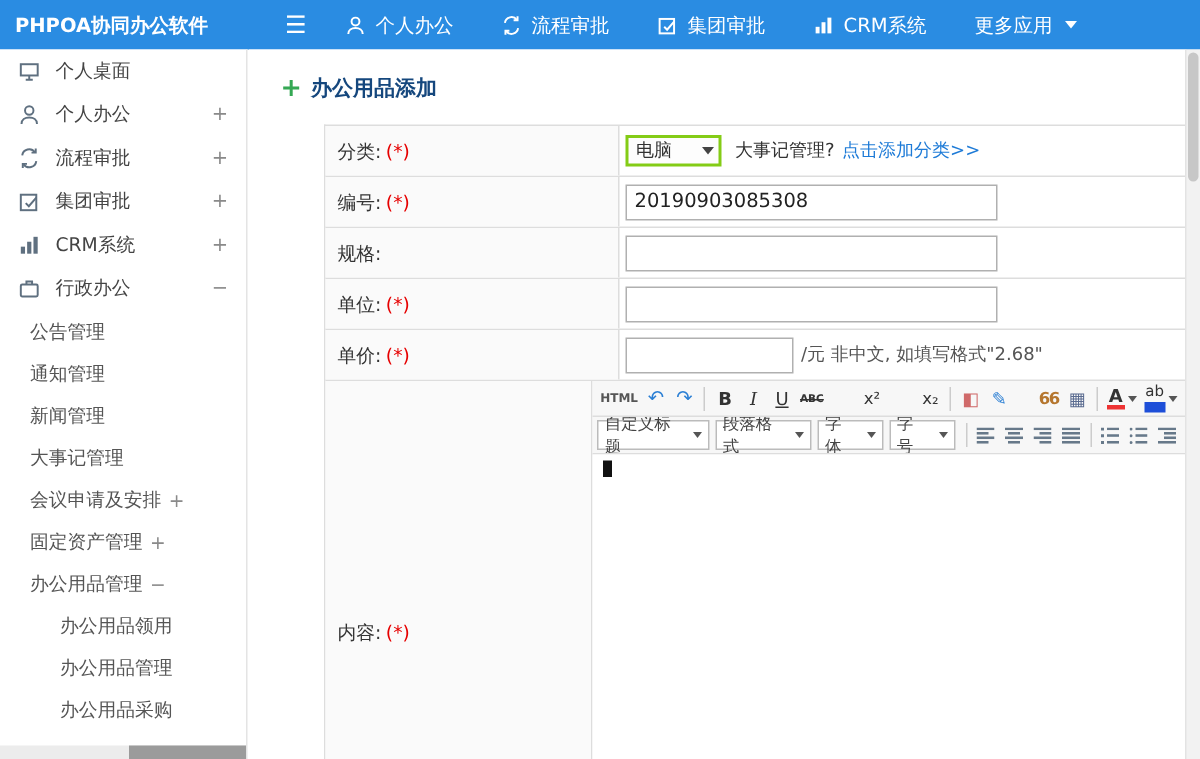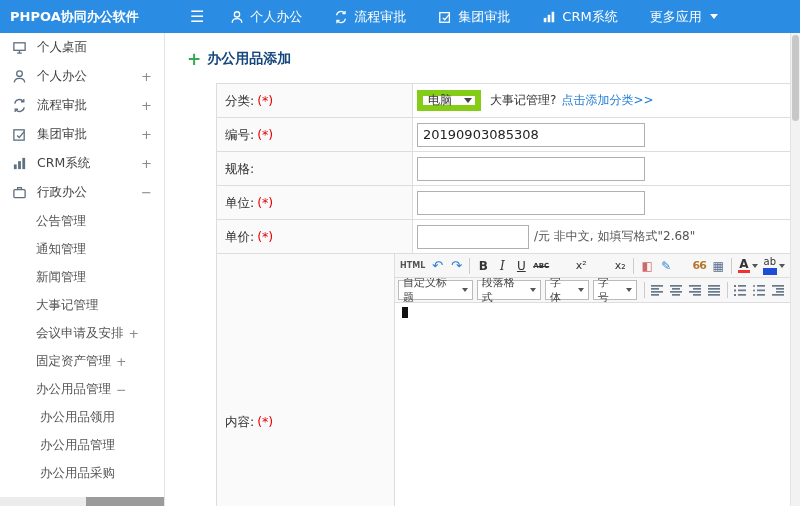--- a/index.html
+++ b/index.html
@@ -31,21 +31,21 @@
     background:#fff; border-right:1px solid #e4e4e4; overflow:hidden;
   }
   .side-item {
     height:29px; display:flex; align-items:center; padding:0 12px;
     font-size:12.5px; color:#444; cursor:pointer;
   }
   .sicon { width:16px; margin-right:9px; color:#5f7080; display:inline-flex; }
   .sicon svg { display:block; }
   .stoggle { margin-left:auto; color:#8a8a8a; font-size:13px; }
   .sub-item {
-    height:28px; display:flex; align-items:center; padding-left:36px;
+    height:28px; display:flex; align-items:center; padding-left:20px;
     font-size:12.5px; color:#555; cursor:pointer;
   }
   .inline-toggle { margin-left:5px; color:#8a8a8a; }
   .leaf-item {
     height:28px; display:flex; align-items:center; padding-left:40px;
     font-size:12.5px; color:#555; cursor:pointer;
   }
 
   
   .hscroll { position:absolute; left:0; bottom:0; width:165px; height:9px; background:#ececec; }
@@ -63,27 +63,27 @@
 
   .form { margin:15px 0 0 29px; width:575px; border:1px solid #ddd; border-bottom:none; }
   .frow { display:flex; min-height:34px; border-bottom:1px solid #ddd; }
   .flabel {
     width:196px; background:#fafafa; border-right:1px solid #ddd;
     padding:9px 0 0 8px; color:#333; font-size:12.5px;
   }
   .req { color:var(--required_red,#e60000); margin-left:3px; }
   .ffield { flex:1; padding:4px 4px; display:flex; align-items:center; gap:5px; }
   input.text {
-    height:24px; width:228px; border:1px solid #b0b0b0; padding:0 5px;
+    height:24px; width:248px; border:1px solid #b0b0b0; padding:0 5px;
     font-size:13px; font-family:"DejaVu Sans","Liberation Sans",sans-serif; color:#222;
   }
   input.text.small { width:112px; }
   .suffix { color:#555; font-size:12px; white-space:nowrap; }
   .select {
-    height:21px; min-width:64px; border:6px solid #84cc16; background:#fdfdfd;
+    height:21px; min-width:64px; border:2px solid #84cc16; background:#fdfdfd;
     display:inline-flex; align-items:center; justify-content:space-between;
     padding:0 3px 0 5px; font-size:12px; cursor:pointer; gap:8px;
   }
   .sel-caret { width:0; height:0; border-left:4px solid transparent; border-right:4px solid transparent; border-top:5px solid #444; }
   .hint { color:#333; margin-left:4px; }
   .link { color:var(--link_blue,#1e7bd7); cursor:pointer; text-decoration:none; }
 
   .frow.tall { height:420px; }
   .frow.tall .flabel { padding-top:160px; }
   .frow.tall .ffield { padding:0; display:block; }

